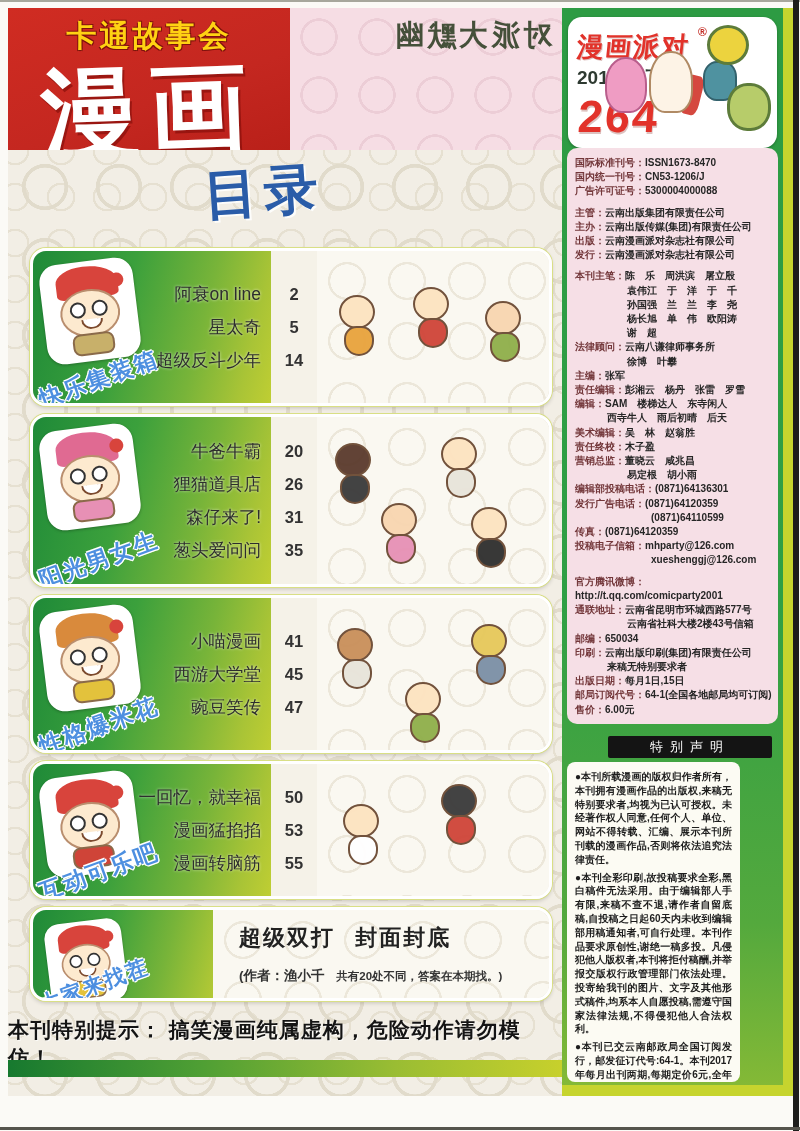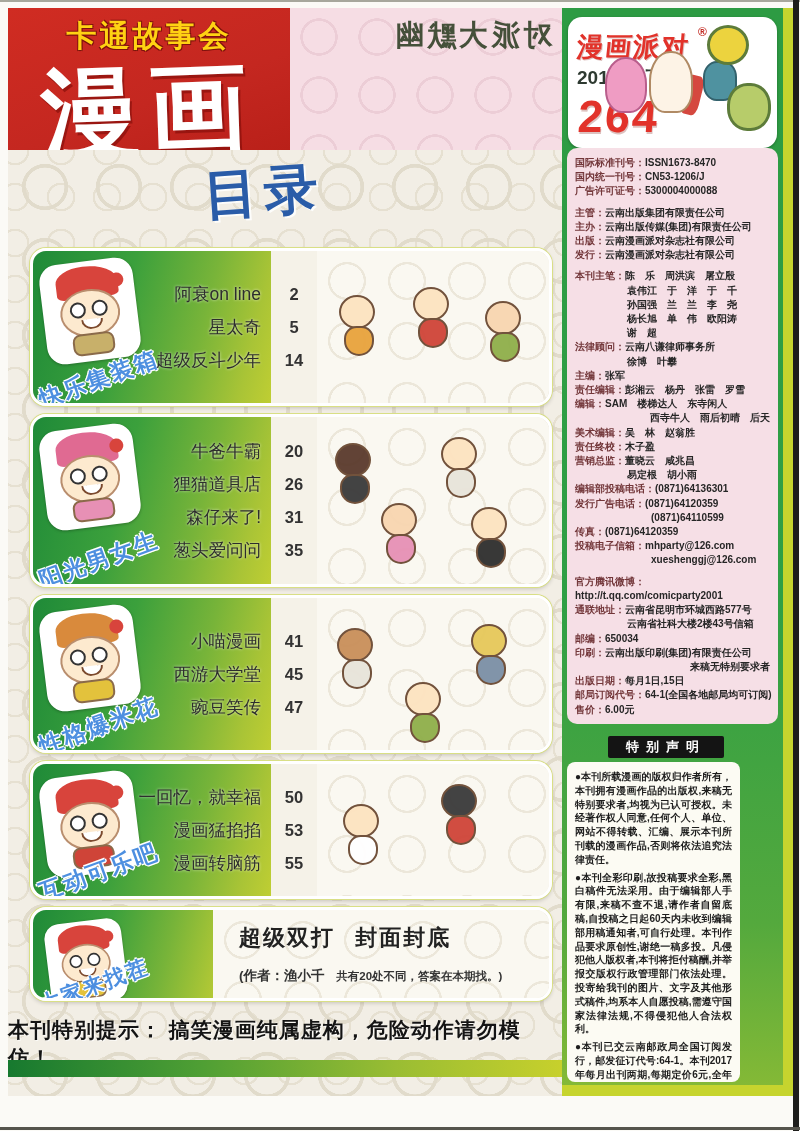--- a/index.html
+++ b/index.html
@@ -128,25 +128,25 @@
   .im-white{right:84px;top:34px;width:44px;height:62px;background:#fdf3e6;border:2px solid #b08a64;border-radius:48% 48% 36% 36%;}
   .im-cape{right:76px;top:58px;width:18px;height:40px;background:#d5483f;border-radius:30%;transform:rotate(14deg);}
 
   .info-panel{position:absolute;left:5px;top:140px;width:211px;height:576px;background:#f6dfe6;
     border-radius:10px;padding:8px 8px 6px 8px;overflow:hidden;
     font-size:10px;line-height:14.2px;font-weight:600;white-space:nowrap;}
   .info-panel .lab{color:#73373a;}
   .info-panel .val{color:#262626;}
   .gap{height:7px;}
   .ind{padding-left:52px;}
-  .ind2{padding-left:32px;text-align:right;}
+  .ind2{padding-left:32px;}
   .ind3{padding-left:76px;}
 
-  .badge{position:absolute;left:46px;top:728px;width:116px;height:22px;background:#141414;
-    color:#fff;font-size:13px;font-weight:700;letter-spacing:7px;text-align:center;
+  .badge{position:absolute;left:46px;top:728px;width:164px;height:22px;background:#141414;
+    color:#fff;font-size:13px;font-weight:400;letter-spacing:7px;text-align:center;
     line-height:22px;border-radius:2px;}
   .decl-panel{position:absolute;left:5px;top:754px;width:173px;height:320px;background:#fcfbf3;
     border-radius:8px;padding:8px 8px;overflow:hidden;
     font-size:10px;line-height:13.8px;font-weight:600;color:#1d1d1d;text-align:justify;}
   .decl-panel p{margin-bottom:4px;}
 </style>
 </head>
 <body>
 
 <div class="page">

